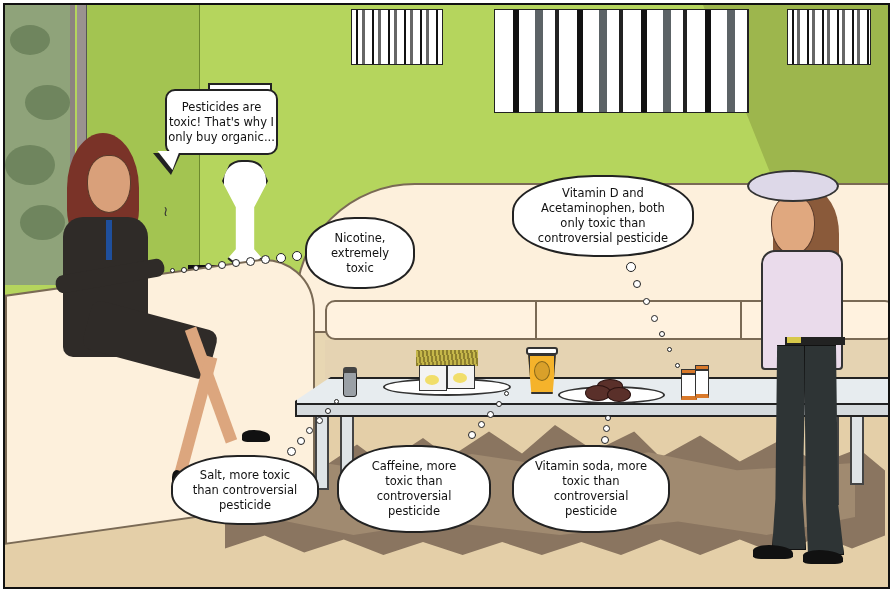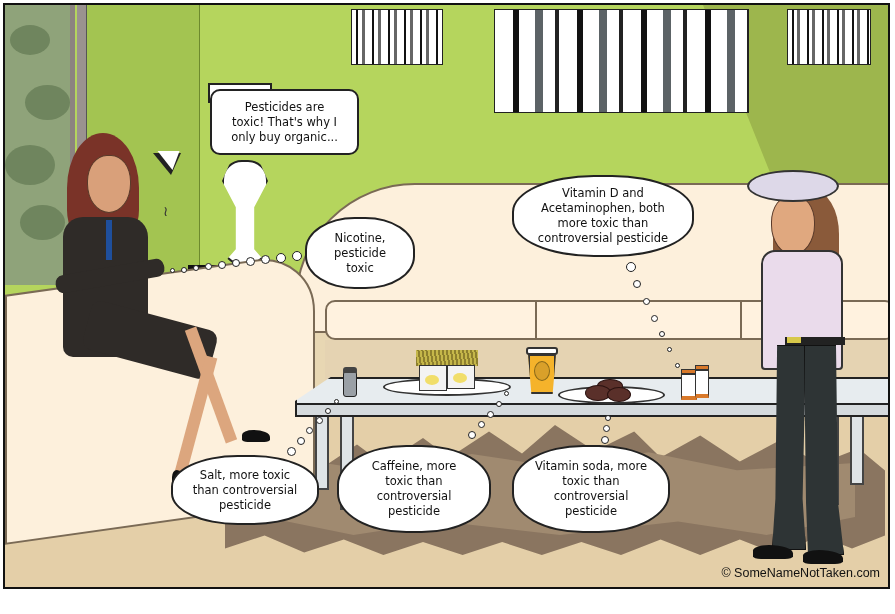--- a/index.html
+++ b/index.html
@@ -165,37 +165,37 @@
     <div class="hat" style="left:742px;top:165px;width:92px;height:32px;"></div>
     <div class="sweater" style="left:756px;top:245px;width:82px;height:120px;border-radius:14px 14px 4px 4px;"></div>
     <div class="belt" style="left:780px;top:332px;width:60px;height:8px;"></div>
     <div class="buckle" style="left:782px;top:332px;width:14px;height:6px;"></div>
     <div class="pants" style="left:767px;top:340px;width:34px;height:205px;clip-path:polygon(15% 0,100% 0,90% 75%,100% 100%,0 100%,10% 75%);"></div>
     <div class="pants" style="left:799px;top:340px;width:40px;height:210px;clip-path:polygon(0 0,80% 0,85% 75%,100% 100%,10% 100%,5% 75%);"></div>
     <div class="shoe" style="left:748px;top:540px;width:40px;height:14px;"></div>
     <div class="shoe" style="left:798px;top:545px;width:40px;height:14px;"></div>
   </div>
 
-  <div class="bubble speech" style="left:160px;top:84px;width:149px;height:66px;margin-left:45px;">
+  <div class="bubble speech" style="left:160px;top:84px;width:113px;height:66px;">
     <span class="bubble-text">Pesticides are
 toxic! That's why I
 only buy organic...</span>
   </div>
   <div class="tail" style="left:152px;top:148px;border-left:10px solid transparent;border-right:18px solid transparent;border-top:22px solid #222;transform:skewX(20deg);"></div>
   <div class="tail" style="left:156px;top:146px;border-left:8px solid transparent;border-right:14px solid transparent;border-top:19px solid #fff;transform:skewX(20deg);"></div>
 
   <div class="bubble thought" style="left:300px;top:212px;width:110px;height:72px;">
     <span class="bubble-text">Nicotine,
-pesticide
+extremely
 toxic</span>
   </div>
   <div class="bubble thought" style="left:507px;top:170px;width:182px;height:82px;">
     <span class="bubble-text">Vitamin D and
 Acetaminophen, both
-more toxic than
+only toxic than
 controversial pesticide</span>
   </div>
   <div class="bubble thought" style="left:166px;top:450px;width:148px;height:70px;">
     <span class="bubble-text">Salt, more toxic
 than controversial
 pesticide</span>
   </div>
   <div class="bubble thought" style="left:332px;top:440px;width:154px;height:88px;">
     <span class="bubble-text">Caffeine, more
 toxic than
@@ -238,14 +238,13 @@
   <div class="dot" style="left:499px;top:386px;width:5px;height:5px;"></div>
   <div class="dot" style="left:491px;top:396px;width:6px;height:6px;"></div>
   <div class="dot" style="left:482px;top:406px;width:7px;height:7px;"></div>
   <div class="dot" style="left:473px;top:416px;width:7px;height:7px;"></div>
   <div class="dot" style="left:463px;top:426px;width:8px;height:8px;"></div>
 
   <div class="dot" style="left:600px;top:410px;width:6px;height:6px;"></div>
   <div class="dot" style="left:598px;top:420px;width:7px;height:7px;"></div>
   <div class="dot" style="left:596px;top:431px;width:8px;height:8px;"></div>
 
-  <div class="copyright">© SomeNameNotTaken.com</div>
 </div>
 
 </body></html>

